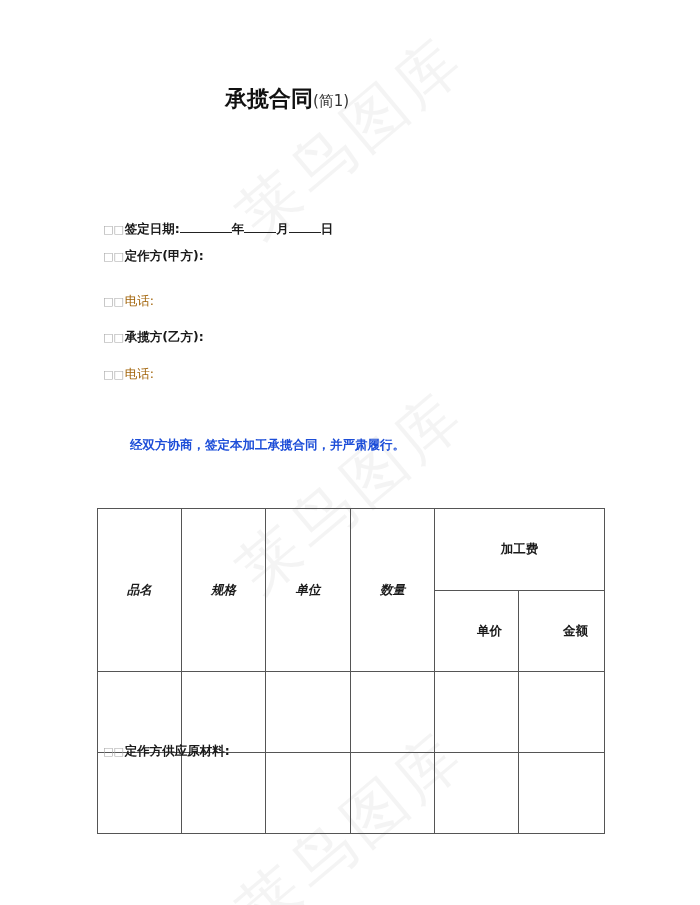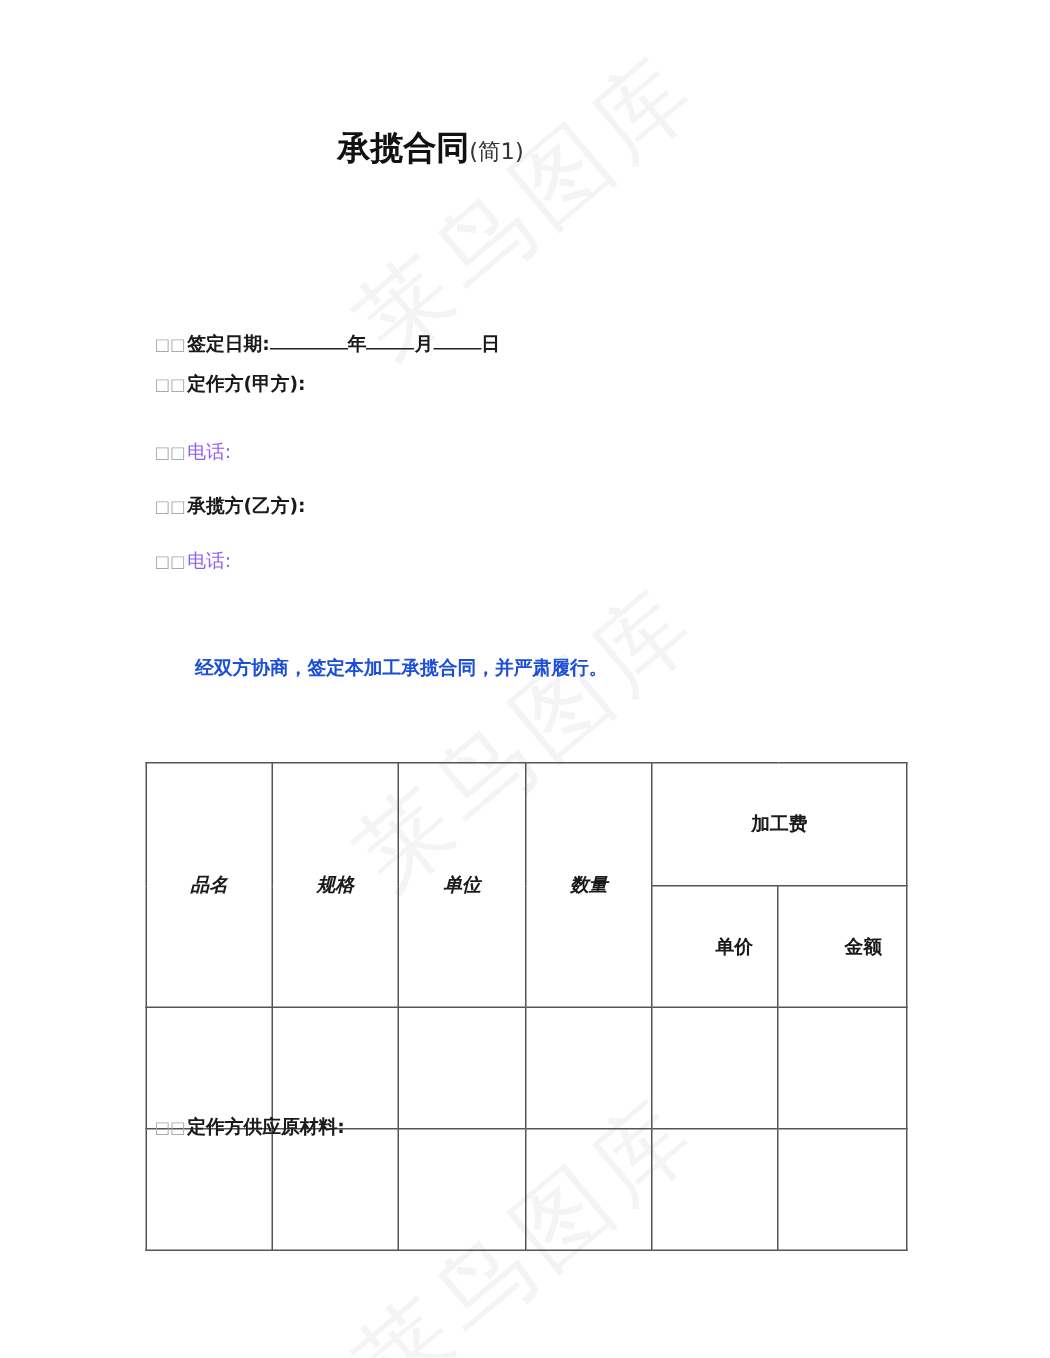--- a/index.html
+++ b/index.html
@@ -48,21 +48,21 @@
       font-weight: bold;
       color: #1a1a1a;
       white-space: nowrap;
     }
     .field .boxes {
       font-weight: normal;
       color: #aaa;
       font-size: 11px;
       margin-right: 1px;
     }
-    .field .light { font-weight: normal; color: #8b5cf6; }
+    .field .light { font-weight: normal; color: #a16207; }
     .blank {
       display: inline-block;
       border-bottom: 1px solid #222;
       height: 12px;
       vertical-align: baseline;
     }
     .intro {
       position: absolute;
       top: 437px;
       left: 130px;

